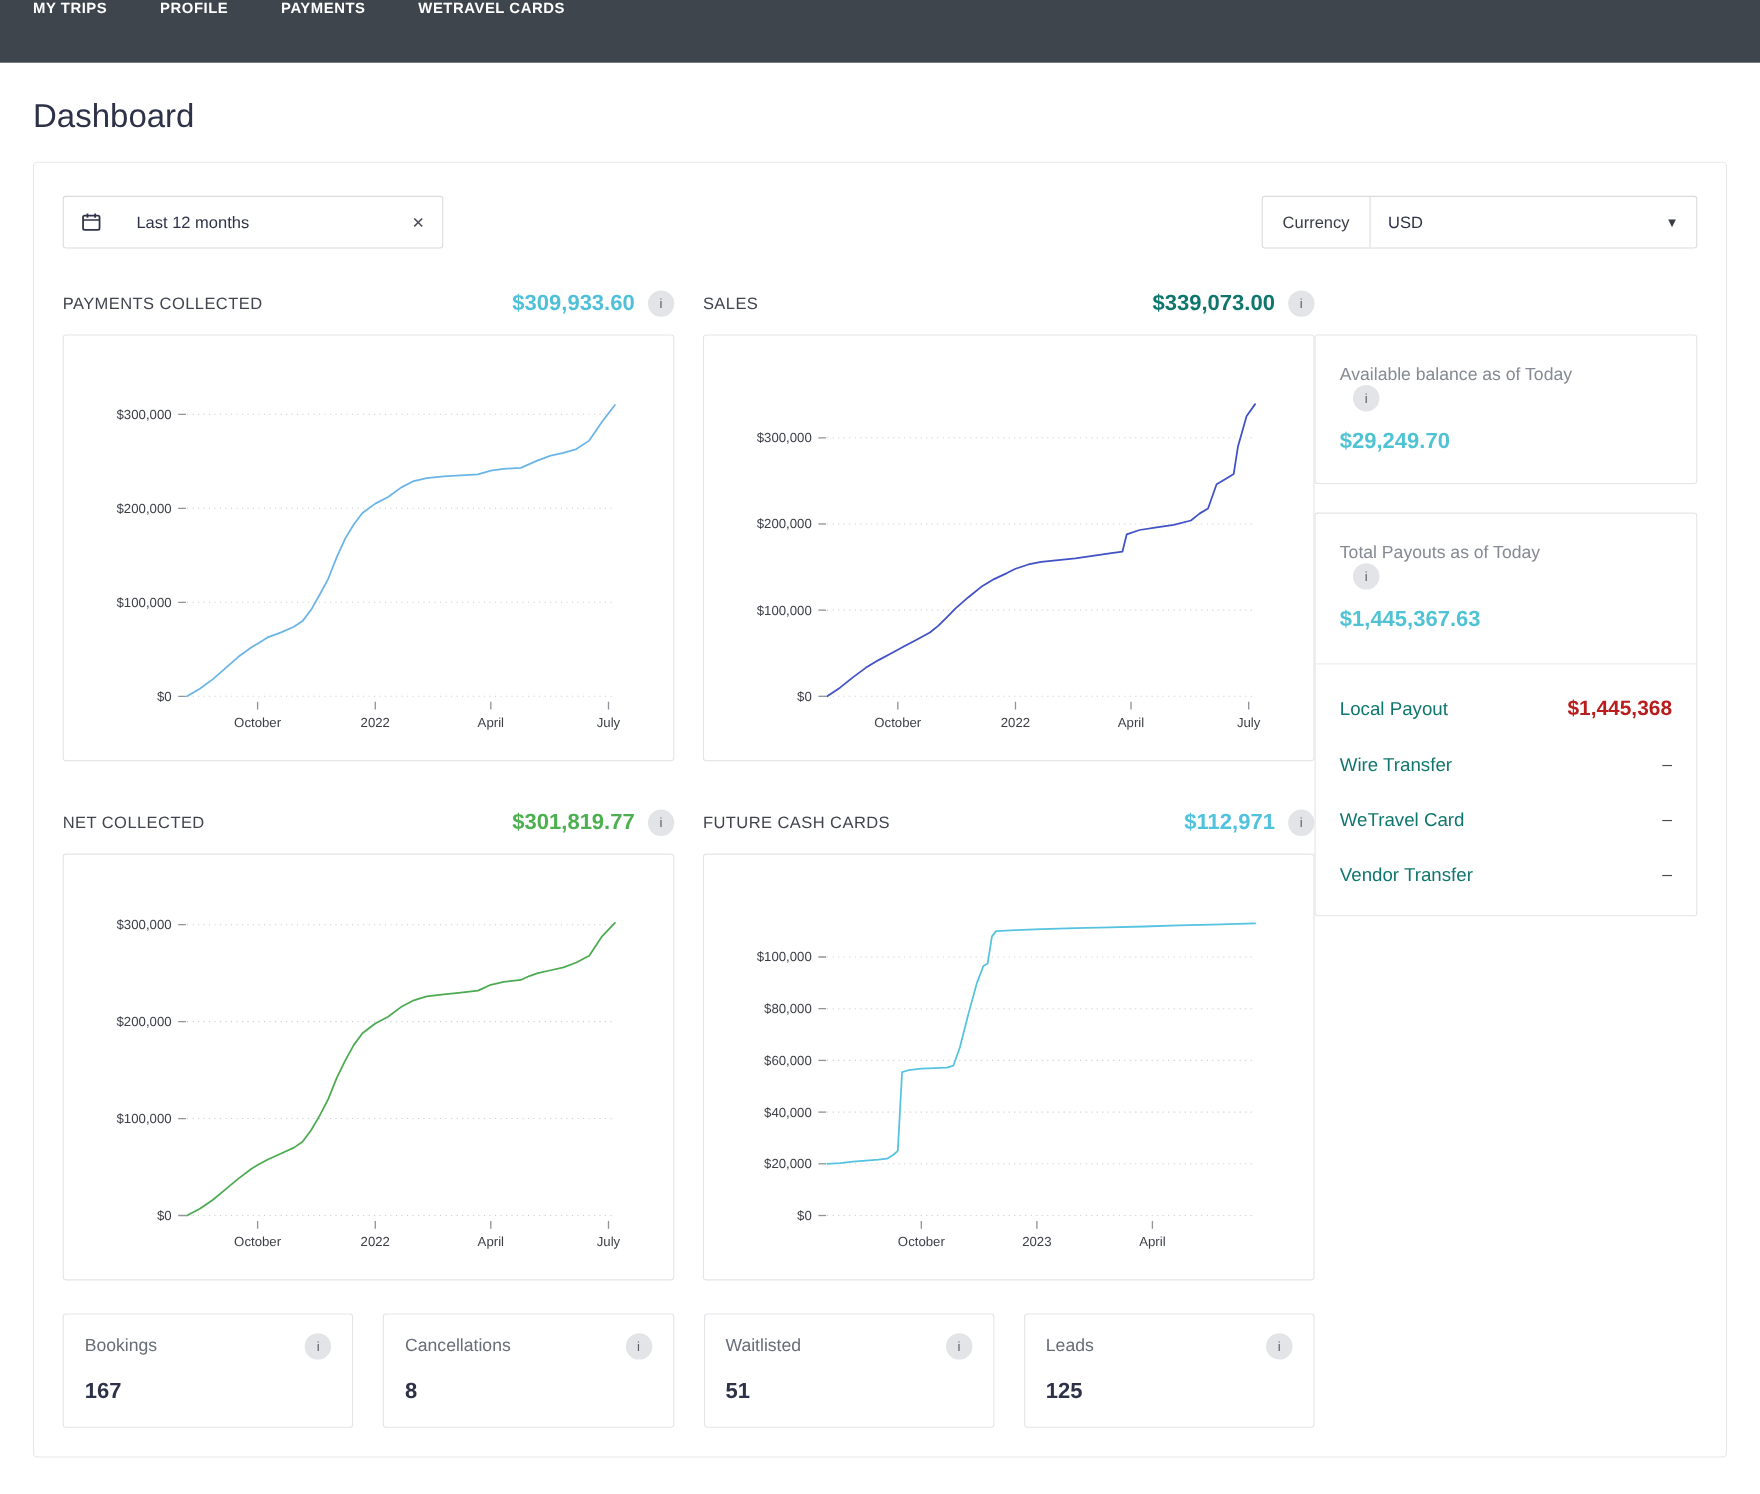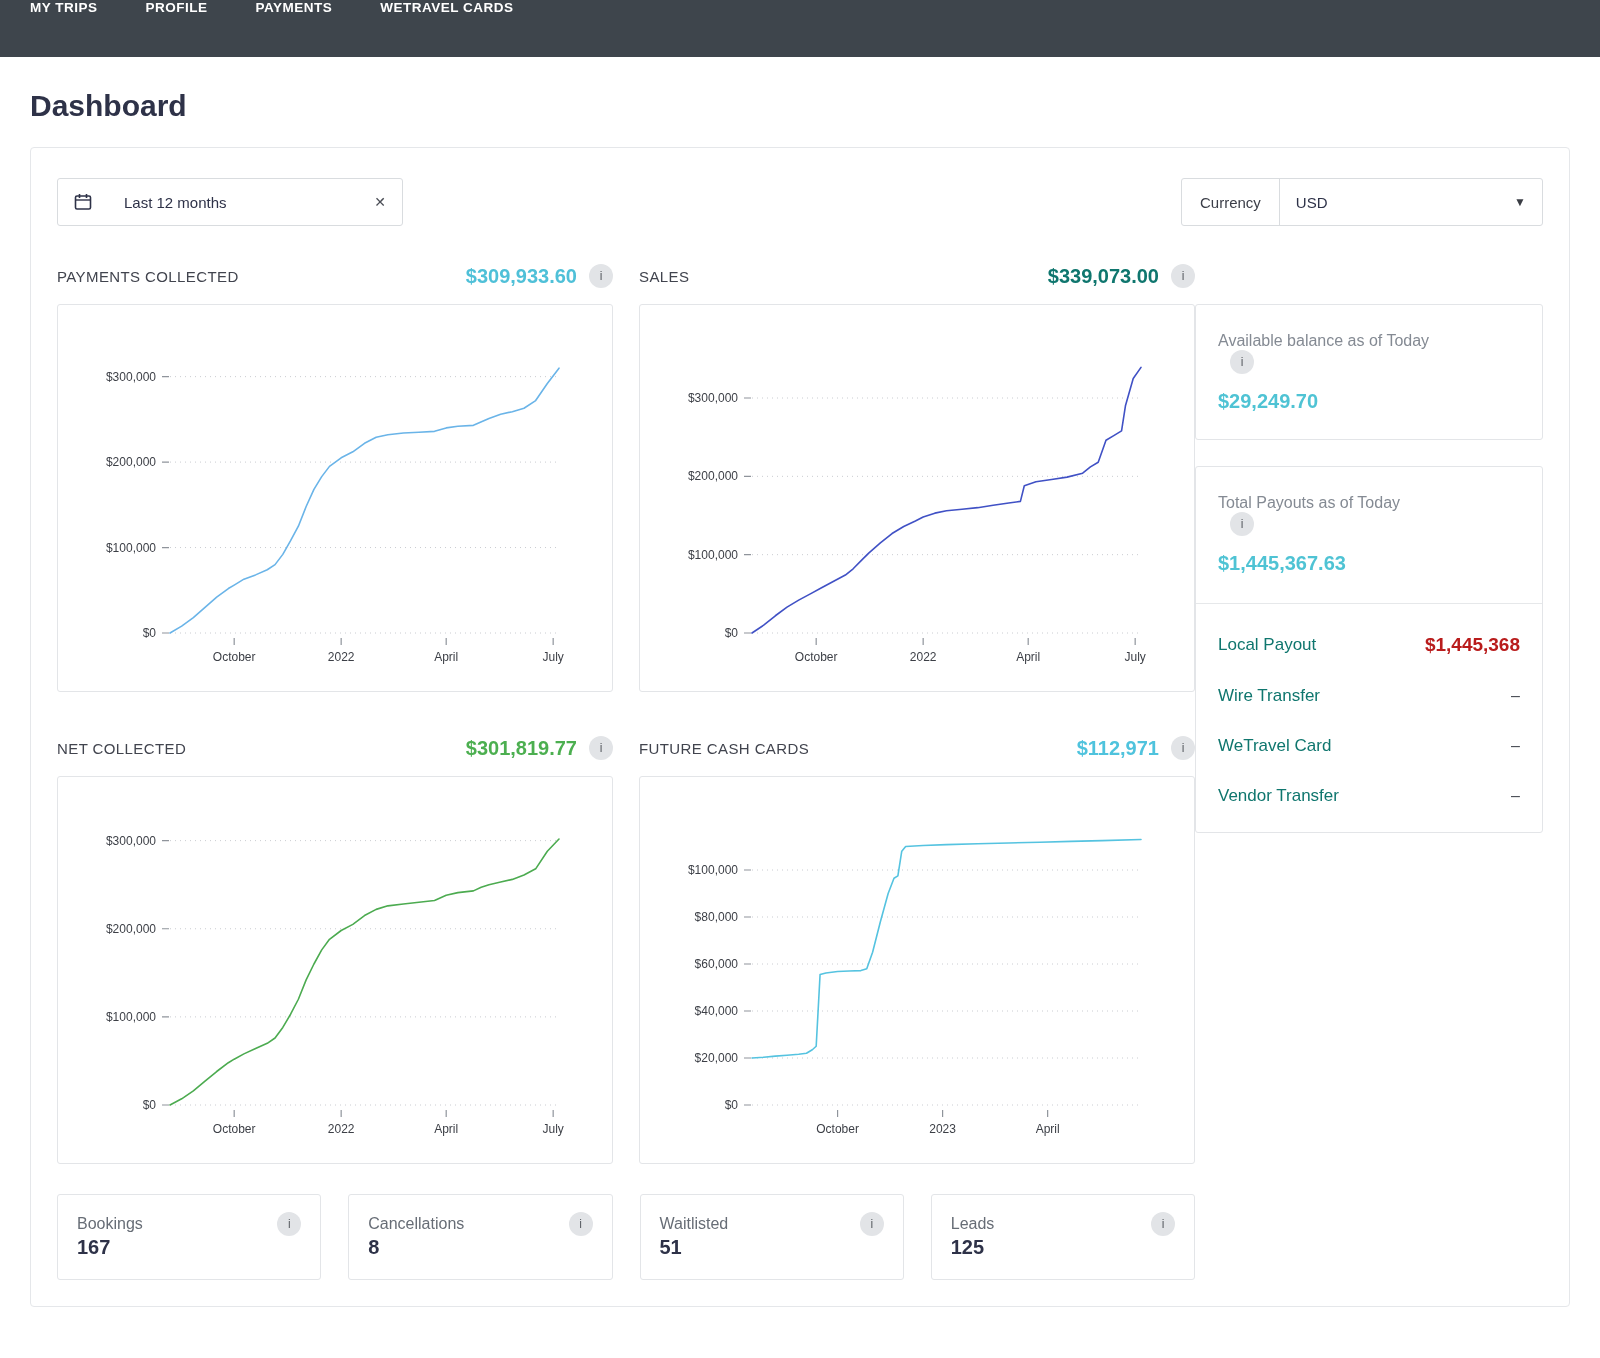--- a/index.html
+++ b/index.html
@@ -24,21 +24,21 @@
     font-size: 13.5px;
     font-weight: 700;
     letter-spacing: 0.5px;
     cursor: pointer;
     white-space: nowrap;
   }
   
   .page-title {
     margin: 32px 30px 24px;
     font-size: 30px;
-    font-weight: 700;
+    font-weight: 400;
     color: #2e3248;
   }
   
   .main-card {
     margin: 0 30px 28px;
     border: 1px solid #e5e7ea;
     border-radius: 4px;
     background: #fff;
     padding: 30px 26px 26px;
   }
@@ -55,21 +55,21 @@
     border-radius: 3px;
     display: flex;
     align-items: center;
     padding: 0 16px;
     gap: 32px;
     cursor: pointer;
   }
   .date-filter .df-label { font-size: 15px; color: #2e3248; flex: 1; }
   .close-x { color: #4a4d55; font-size: 14px; line-height: 1; }
   .currency-box {
-    width: 362px;
+    width: 396px;
     height: 48px;
     border: 1px solid #d9dcdf;
     border-radius: 3px;
     display: flex;
   }
   .currency-label {
     padding: 0 18px;
     display: flex;
     align-items: center;
     font-size: 15px;
@@ -149,21 +149,21 @@
     gap: 27px;
     margin-top: 30px;
   }
   .stat-card {
     border: 1px solid #e3e5e8;
     border-radius: 3px;
     padding: 17px 19px 20px;
   }
   .stat-head { display: flex; justify-content: space-between; align-items: center; }
   .stat-label { font-size: 16px; color: #676d76; }
-  .stat-value { font-size: 20px; font-weight: 700; color: #2e3248; margin-top: 0; }
+  .stat-value { font-size: 20px; font-weight: 700; color: #2e3248; margin-top: 18px; }
 </style>
 </head>
 <body>
 
 <nav class="top-nav">
   <span class="nav-item">MY TRIPS</span>
   <span class="nav-item">PROFILE</span>
   <span class="nav-item">PAYMENTS</span>
   <span class="nav-item">WETRAVEL CARDS</span>
 </nav>

